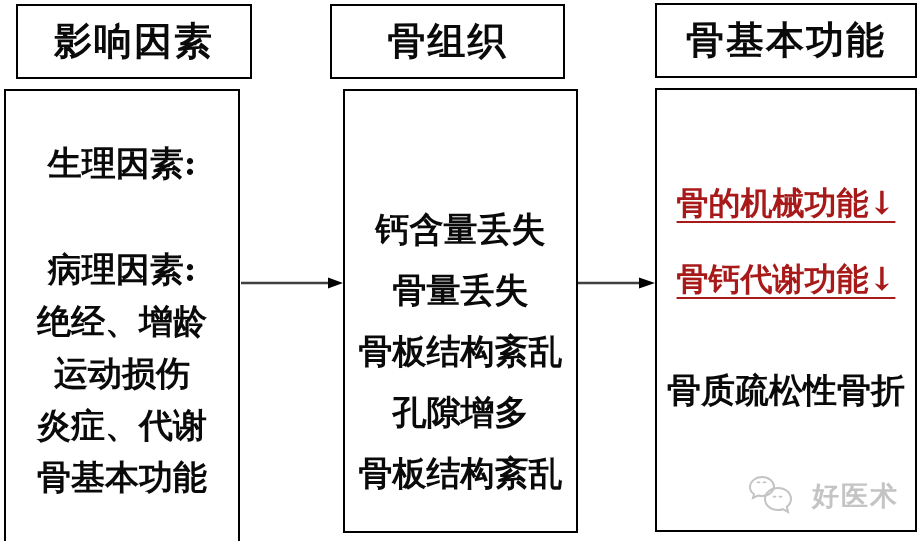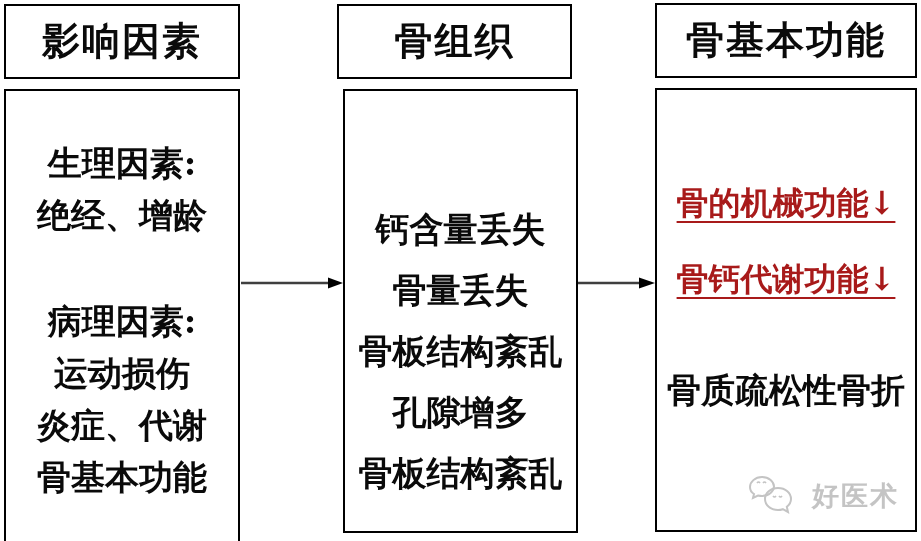--- a/index.html
+++ b/index.html
@@ -22,22 +22,22 @@
     position:absolute;
     border:2px solid var(--border_black);
     background:#ffffff;
     box-sizing:border-box;
   }
   .header-box{
     display:flex;align-items:center;justify-content:center;
     font-size:38px;
     letter-spacing:2px;
   }
-  .hb1{left:4px;top:4px;width:236px;height:75px;}
-  .hb2{left:337px;top:4px;width:235px;height:75px;text-align:right;}
+  .hb1{left:16px;top:4px;width:236px;height:75px;}
+  .hb2{left:330px;top:4px;width:235px;height:75px;text-align:right;}
   .hb3{left:655px;top:3px;width:262px;height:75px;}
   .bb1{left:4px;top:89px;width:236px;height:522px;}
   .bb2{left:343px;top:89px;width:235px;height:444px;}
   .bb3{left:655px;top:88px;width:262px;height:444px;}
   .body-box{text-align:center;}
   .bb1{padding-top:46px;font-size:34px;}
   .bb1 .line{height:52px;line-height:52px;}
   .bb1 .group-gap{margin-top:54px;}
   .bb2{padding-top:108px;font-size:34px;}
   .bb2 .line{height:61px;line-height:61px;}
@@ -70,22 +70,22 @@
 </head>
 <body>
 
 <div class="canvas">
 
   <div class="box header-box hb1">
     <span>影响因素</span>
   </div>
   <div class="box body-box bb1">
     <div class="line">生理因素:</div>
+    <div class="line group-gap">病理因素:</div>
     <div class="line">绝经、增龄</div>
-    <div class="line group-gap">病理因素:</div>
     <div class="line">运动损伤</div>
     <div class="line">炎症、代谢</div>
     <div class="line">骨基本功能</div>
   </div>
 
   <svg class="arrow a1" width="104" height="16" viewBox="0 0 104 16">
     <g>
       <line x1="1" y1="8" x2="90" y2="8" stroke="#3f3f3f" stroke-width="2.6"></line>
       <polygon points="88,2.5 103,8 88,13.5" fill="#000000"></polygon>
     </g>

